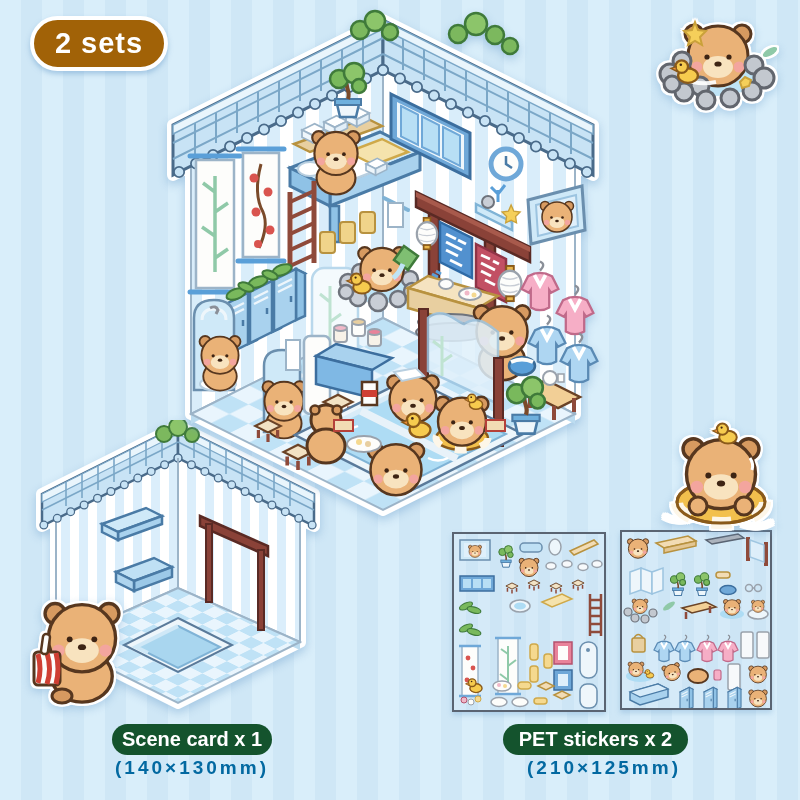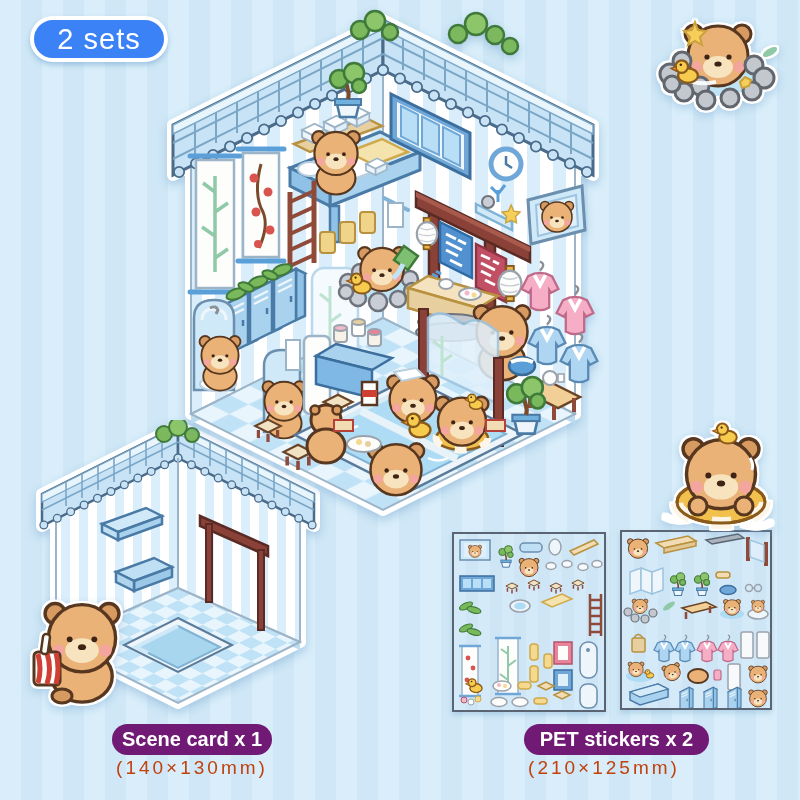--- a/index.html
+++ b/index.html
@@ -7,38 +7,38 @@
     width:800px;height:800px;position:relative;overflow:hidden;
     background:repeating-linear-gradient(90deg,#d9eefa 0 21px,#cfe7f6 21px 42px);
     font-family:"Liberation Sans",sans-serif;
   }
   .abs{position:absolute;}
   .diecut{filter:drop-shadow(0 4px 5px rgba(110,160,205,.45));}
   .sticker{filter:drop-shadow(2px 0 0 #fff) drop-shadow(-2px 0 0 #fff)
            drop-shadow(0 2px 0 #fff) drop-shadow(0 -2px 0 #fff)
            drop-shadow(0 3px 4px rgba(110,160,205,.4));}
   .badge{
-    left:30px;top:16px;width:138px;height:46px;box-sizing:border-box;
-    background:#3b82f6;border:4px solid #fff;border-radius:28px;
-    color:#fff;font-weight:normal;font-size:29px;display:flex;
+    left:30px;top:16px;width:138px;height:55px;box-sizing:border-box;
+    background:#a16207;border:4px solid #fff;border-radius:28px;
+    color:#fff;font-weight:bold;font-size:29px;display:flex;
     align-items:center;justify-content:center;letter-spacing:1px;
     box-shadow:0 3px 5px rgba(110,160,205,.5);
   }
   .sheet{
     border:2px solid #5a6472;box-sizing:border-box;
     background:repeating-linear-gradient(90deg,#d5eaf8 0 12px,#cde5f5 12px 24px);
     box-shadow:0 3px 5px rgba(110,160,205,.35);
   }
   .pill{
-    height:31px;box-sizing:border-box;background:#701a75;border-radius:17px;
+    height:31px;box-sizing:border-box;background:#14532d;border-radius:17px;
     color:#fff;font-weight:bold;font-size:20px;display:flex;
     align-items:center;justify-content:center;
   }
   .dims{
-    color:#c2410c;font-weight:normal;font-size:19px;letter-spacing:3px;
+    color:#0369a1;font-weight:bold;font-size:19px;letter-spacing:3px;
     text-align:center;white-space:nowrap;
   }
 </style>
 </head>
 <body>
 
 <svg width="0" height="0" style="position:absolute" aria-hidden="true">
   <defs>
     <g id="capyhead">
       <circle cx="-24" cy="-20" r="9" fill="#d79a60" stroke="#57371f" stroke-width="3"></circle>
@@ -633,16 +633,16 @@
 
 <div class="abs badge">
   <span>2 sets</span>
 </div>
 
 <div class="abs pill" style="left:112px;top:724px;width:160px">
   <span>Scene card x 1</span>
 </div>
 <div class="abs dims" style="left:82px;top:757px;width:220px">(140×130mm)</div>
 
-<div class="abs pill" style="left:524px;top:724px;width:185px">
+<div class="abs pill" style="left:503px;top:724px;width:185px">
   <span>PET stickers x 2</span>
 </div>
 <div class="abs dims" style="left:494px;top:757px;width:220px">(210×125mm)</div>
 
 </body></html>

